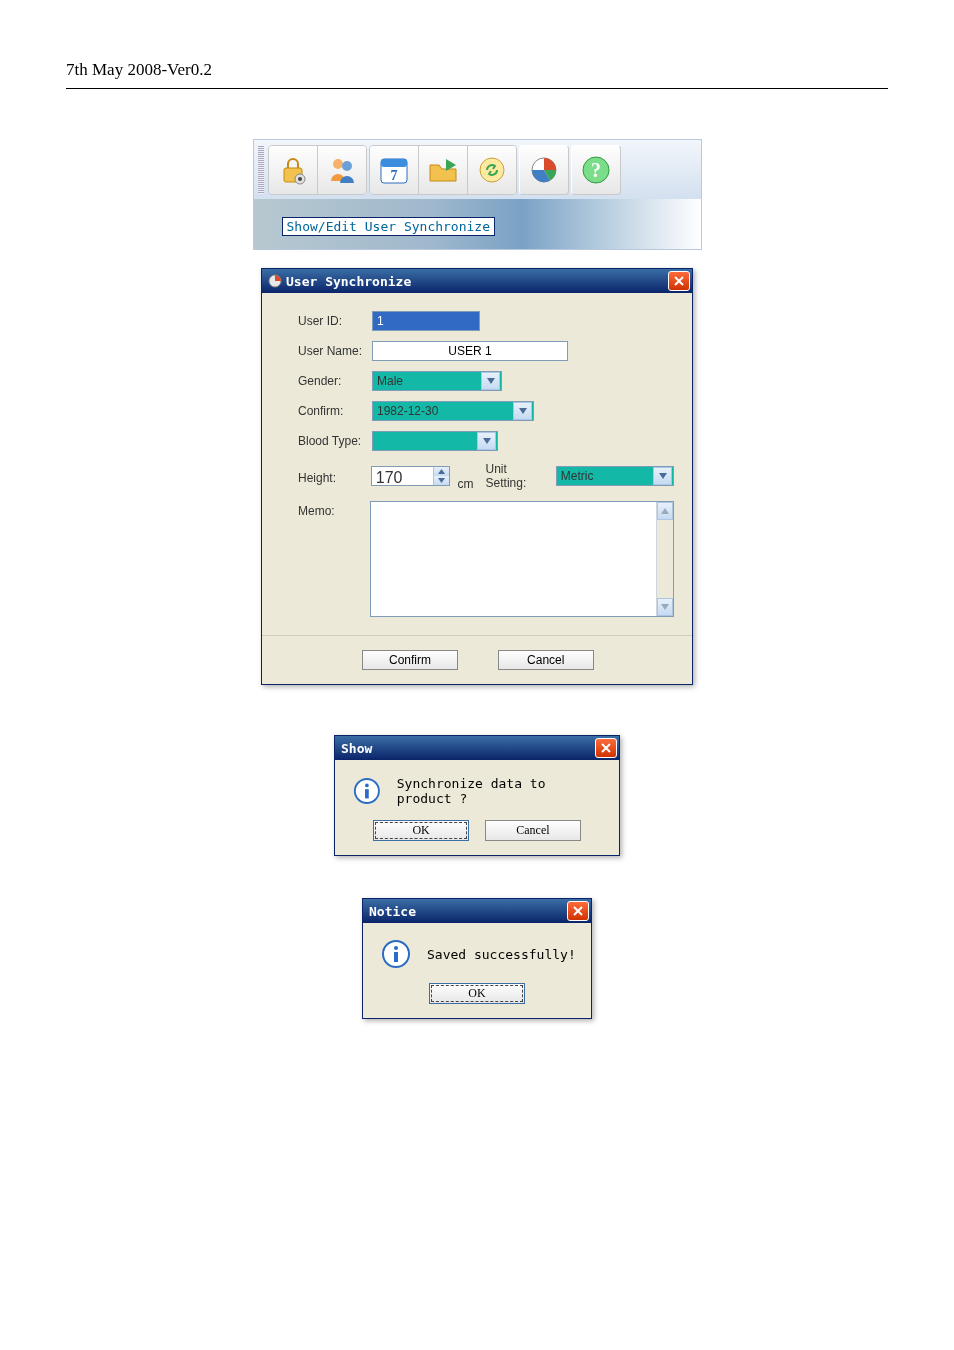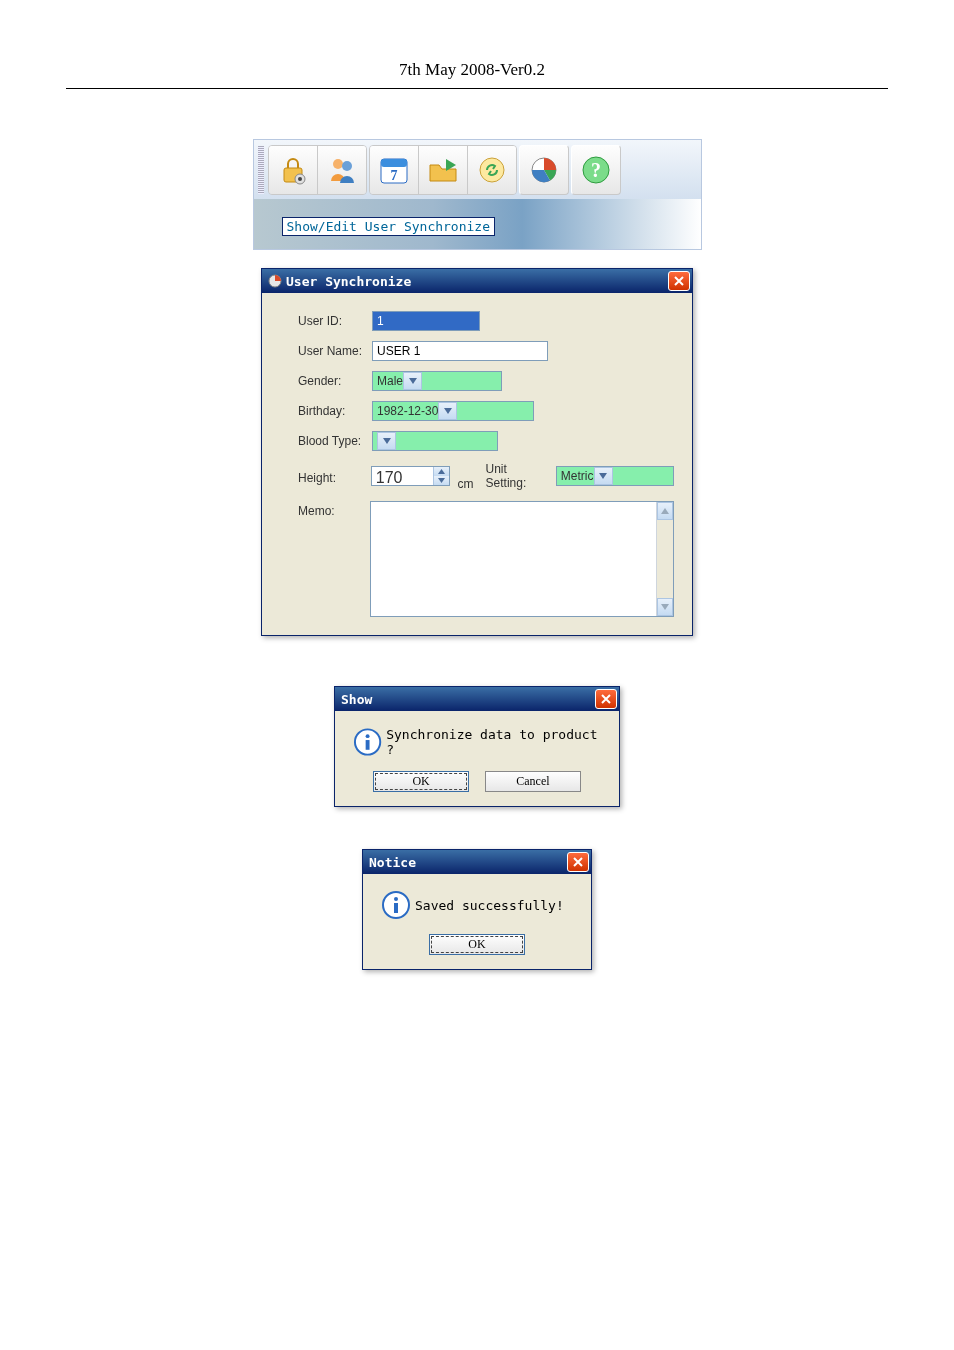--- a/index.html
+++ b/index.html
@@ -1,17 +1,17 @@
 <!DOCTYPE html>
 <html><head>
 <meta charset="utf-8">
 <style>
   body{margin:0;background:#fff;font-family:"SimSun","NSimSun",serif;font-size:15px;color:#000}
   .page{width:822px;margin:0 auto;padding:60px 0 80px}
-  .hdr{color:#000;font-size:17px;text-align:center;padding-right:10px}
+  .hdr{color:#000;font-size:17px;text-align:left;padding-right:10px}
   .rule{border:none;border-top:1px solid #000;margin:8px 0 50px}
   
   .shot-frame{border:1px solid #b8c8e0;width:447px;margin:0 auto 18px;background:#dce8f4}
   .tb{display:flex;align-items:center;height:55px;padding:2px 4px;background:linear-gradient(#f2f6fb,#d3e0ef);gap:2px}
   .drag{width:6px;height:48px;background:repeating-linear-gradient(#aab 0 1px,#eef 1px 2px);margin-right:2px}
   .tbtn{width:48px;height:48px;border:1px solid #c9c9c9;border-left-color:#fff;border-top-color:#fff;background:linear-gradient(#fefefe,#e7e7e7);border-radius:4px;display:flex;align-items:center;justify-content:center;position:relative}
   .tbicon{width:34px;height:34px}
   .bground{display:flex;border:1px solid #c9c9c9;border-radius:4px;overflow:hidden}
   .bground .tbtn{border:none;border-right:1px solid #c9c9c9;border-radius:0}
   .bground .tbtn:last-child{border-right:none}
@@ -24,42 +24,42 @@
   .title-xp .ticon{width:14px;height:14px;margin-right:4px}
   .title-xp .t{flex:1}
   .xclose{width:20px;height:18px;background:linear-gradient(#ff6b3c,#d03200);border:1px solid #fff;border-radius:3px;display:flex;align-items:center;justify-content:center}
   .xclose svg{width:10px;height:10px}
   
   .uinfo{width:430px;margin:0 auto 50px}
   .ubody{padding:18px 18px 8px 36px;background:#ece9d8;font-family:Tahoma,sans-serif;font-size:12px;color:#333}
   .row{display:flex;align-items:flex-start;margin-bottom:10px}
   .lab{width:74px;padding-top:3px}
   .tx{border:1px solid #7f9db9;background:#fff;font-family:Tahoma,sans-serif;font-size:12px;padding:2px 4px;box-sizing:border-box}
-  .sel{border:1px solid #7f9db9;background:#86efac;display:flex;align-items:center;box-sizing:border-box;font-family:Tahoma,sans-serif;font-size:12px;padding:1px 1px 1px 4px;height:20px}
+  .sel{border:1px solid #7f9db9;background:#14b8a6;display:flex;align-items:center;justify-content:space-between;box-sizing:border-box;font-family:Tahoma,sans-serif;font-size:12px;padding:1px 1px 1px 4px;height:20px}
   .dd{width:17px;height:16px;border:1px solid #acc5e2;background:linear-gradient(#e7f0fa,#c5dbf2);display:flex;align-items:center;justify-content:center}
   .dd svg{width:8px;height:6px}
   .spin{border:1px solid #7f9db9;background:#fff;display:flex;height:20px;width:80px;box-sizing:border-box}
   .spin .sv{flex:1;padding:2px 4px;font-size:16px}
   .sw{width:15px;display:flex;flex-direction:column;border-left:1px solid #acc5e2}
   .sw div{flex:1;background:linear-gradient(#e7f0fa,#c5dbf2);display:flex;align-items:center;justify-content:center}
   .sw svg{width:7px;height:5px}
   .memo{width:312px;height:114px;border:1px solid #7f9db9;background:#fff;position:relative}
   .memo .scr{position:absolute;right:0;top:0;bottom:0;width:16px;background:#ece9d8;border-left:1px solid #ced5dd}
   .memo .sa{height:16px;background:linear-gradient(#e7f0fa,#c5dbf2);border:1px solid #acc5e2;display:flex;align-items:center;justify-content:center}
   .memo .sa svg{width:8px;height:6px}
   .bbar{border-top:1px solid #d0ccc0;padding:14px 0 14px 100px;background:#ece9d8}
   .wbtn{display:inline-block;min-width:74px;text-align:center;font-family:Tahoma,sans-serif;font-size:12px;padding:2px 10px;border:1px solid #888;background:linear-gradient(#fefefe,#e7e7e7);margin-right:36px}
   .wbtn.dashed{outline:1px dashed #444;outline-offset:-3px;border:1px solid #3a6ea5}
 
   
   .notice{margin:0 auto 42px}
   .n1{width:284px}
   .n2{width:228px}
   .nbody{padding:16px 12px 14px;font-family:"NSimSun","SimSun",monospace;font-size:13px}
-  .nmsg{display:flex;align-items:center;gap:4px;margin-bottom:14px;padding-left:6px}
+  .nmsg{display:flex;align-items:center;gap:16px;margin-bottom:14px;padding-left:6px}
   .nbtns{text-align:center}
 </style>
 </head>
 <body>
 
 <div class="page">
   <div class="hdr">7th May 2008-Ver0.2</div>
   <hr class="rule">
 
   <div class="shot-frame">
@@ -141,35 +141,35 @@
           </svg>
       </div>
     </div>
     <div class="ubody">
       <div class="row">
         <div class="lab">User ID:</div>
         <input class="tx" style="width: 108px; background: rgb(49, 106, 197); color: rgb(255, 255, 255);" value="1">
       </div>
       <div class="row">
         <div class="lab">User Name:</div>
-        <input class="tx" style="width: 176px;" value="USER 1">
+        <input class="tx" style="width: 196px; text-align: center;" value="USER 1">
       </div>
       <div class="row">
         <div class="lab">Gender:</div>
         <div class="sel" style="width:130px">
           <span>Male</span>
           <div class="dd">
               <svg viewBox="0 0 8 6">
                 <path d="M0 0h8L4 6z" fill="#4a6b99"></path>
               </svg>
             </div>
         </div>
       </div>
       <div class="row">
-        <div class="lab">Birthday:</div>
+        <div class="lab">Confirm:</div>
         <div class="sel" style="width:162px">
           <span>1982-12-30</span>
           <div class="dd">
               <svg viewBox="0 0 8 6">
                 <path d="M0 0h8L4 6z" fill="#4a6b99"></path>
               </svg>
             </div>
         </div>
       </div>
       <div class="row">
@@ -224,20 +224,24 @@
                 <div class="sa">
                   <svg viewBox="0 0 8 6">
                     <path d="M0 0h8L4 6z" fill="#9ab"></path>
                   </svg>
                 </div>
               </div>
           </div>
         </div>
       </div>
     </div>
+    <div class="bbar">
+      <span class="wbtn">Confirm</span>
+      <span class="wbtn">Cancel</span>
+    </div>
   </div>
 
   <div class="xp notice n1">
     <div class="title-xp">
       <span class="t">Show</span>
       <div class="xclose">
           <svg viewBox="0 0 10 10">
             <path d="M1 1l8 8M9 1l-8 8" stroke="#fff" stroke-width="2"></path>
           </svg>
         </div>

